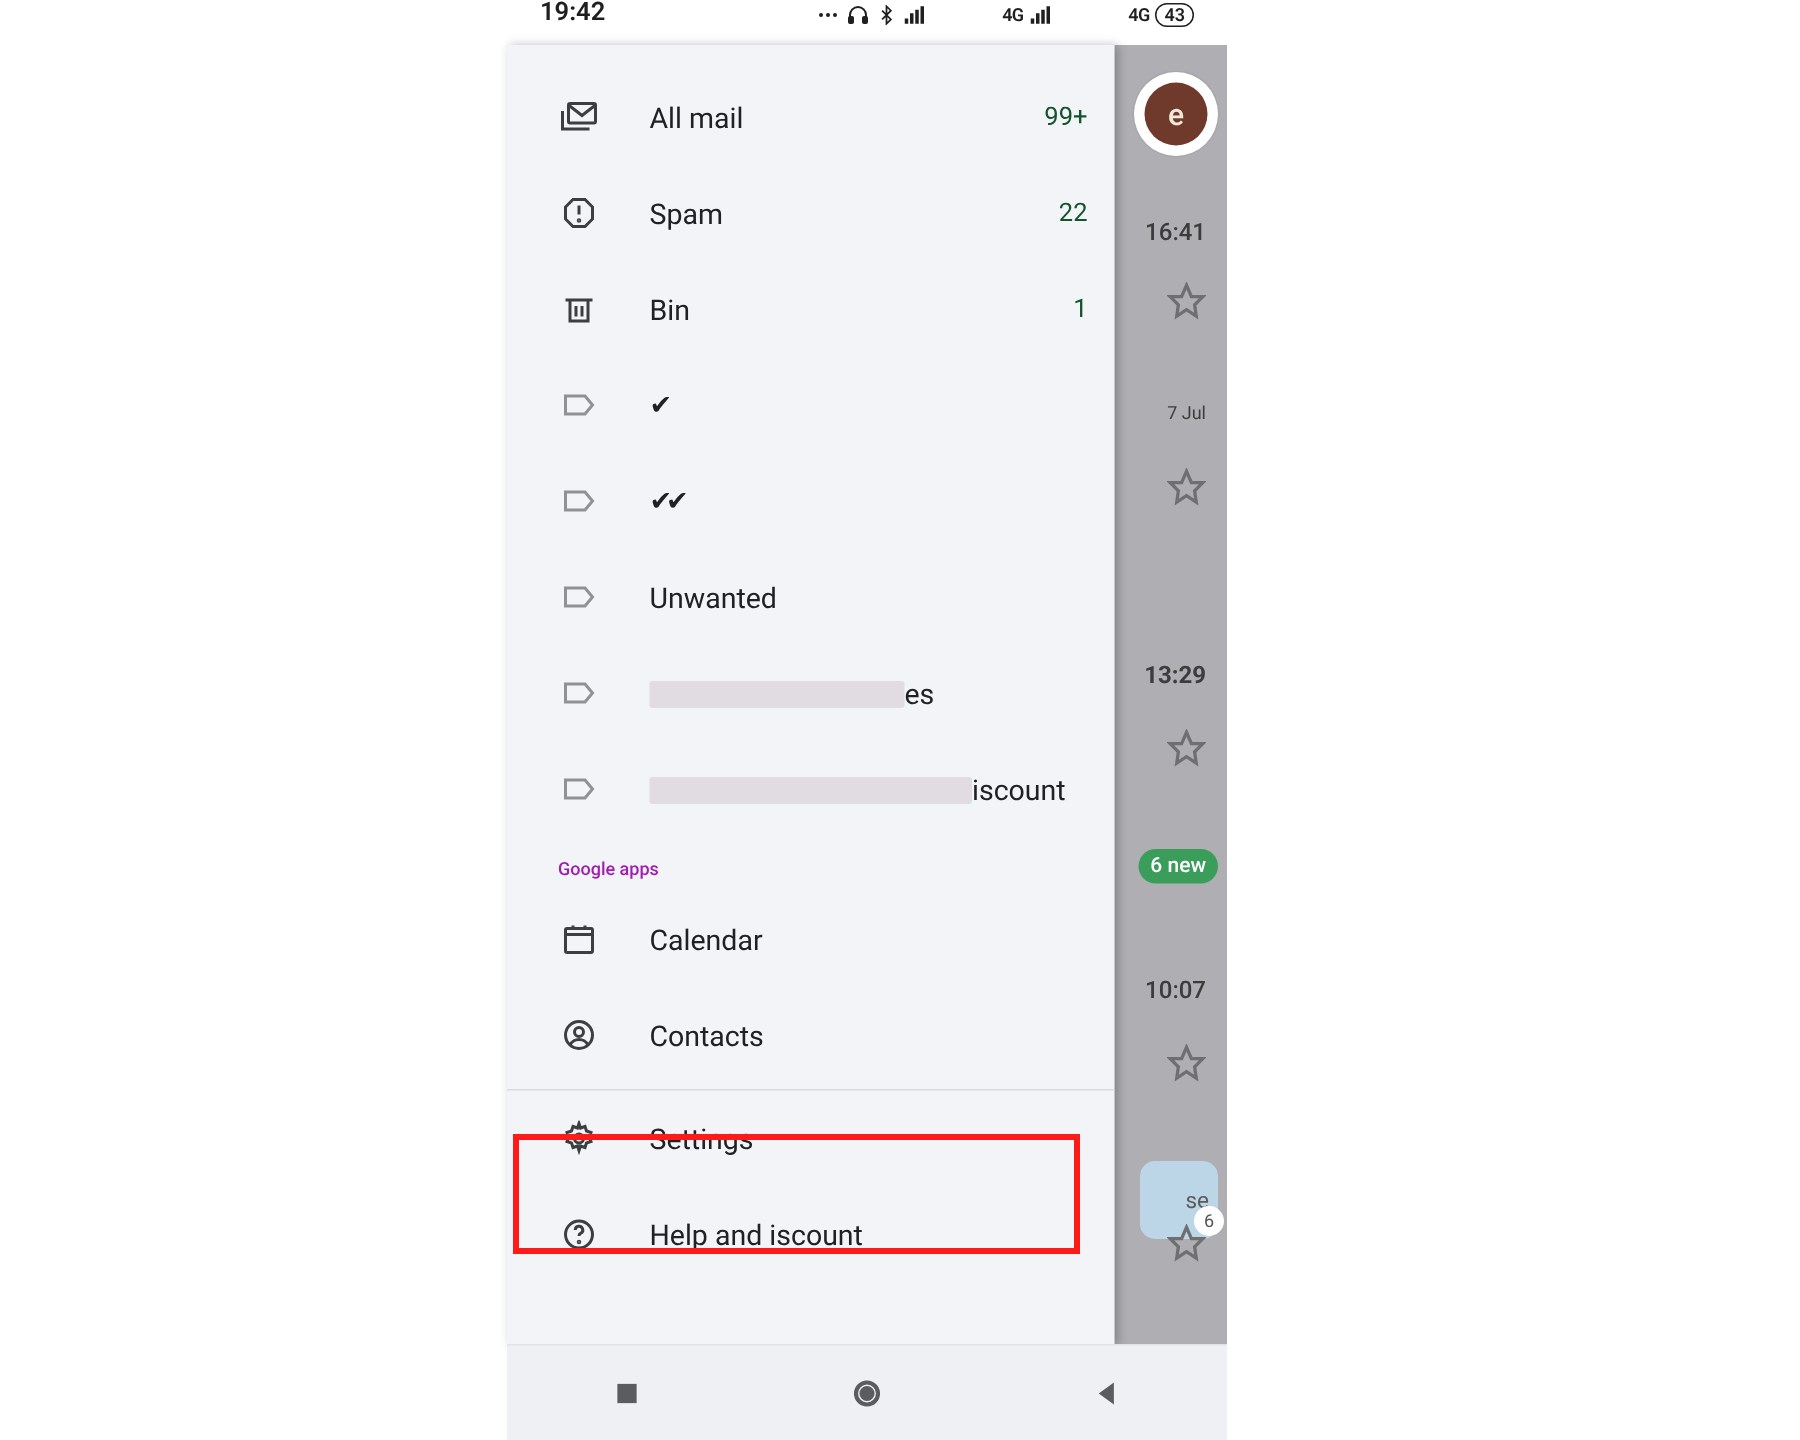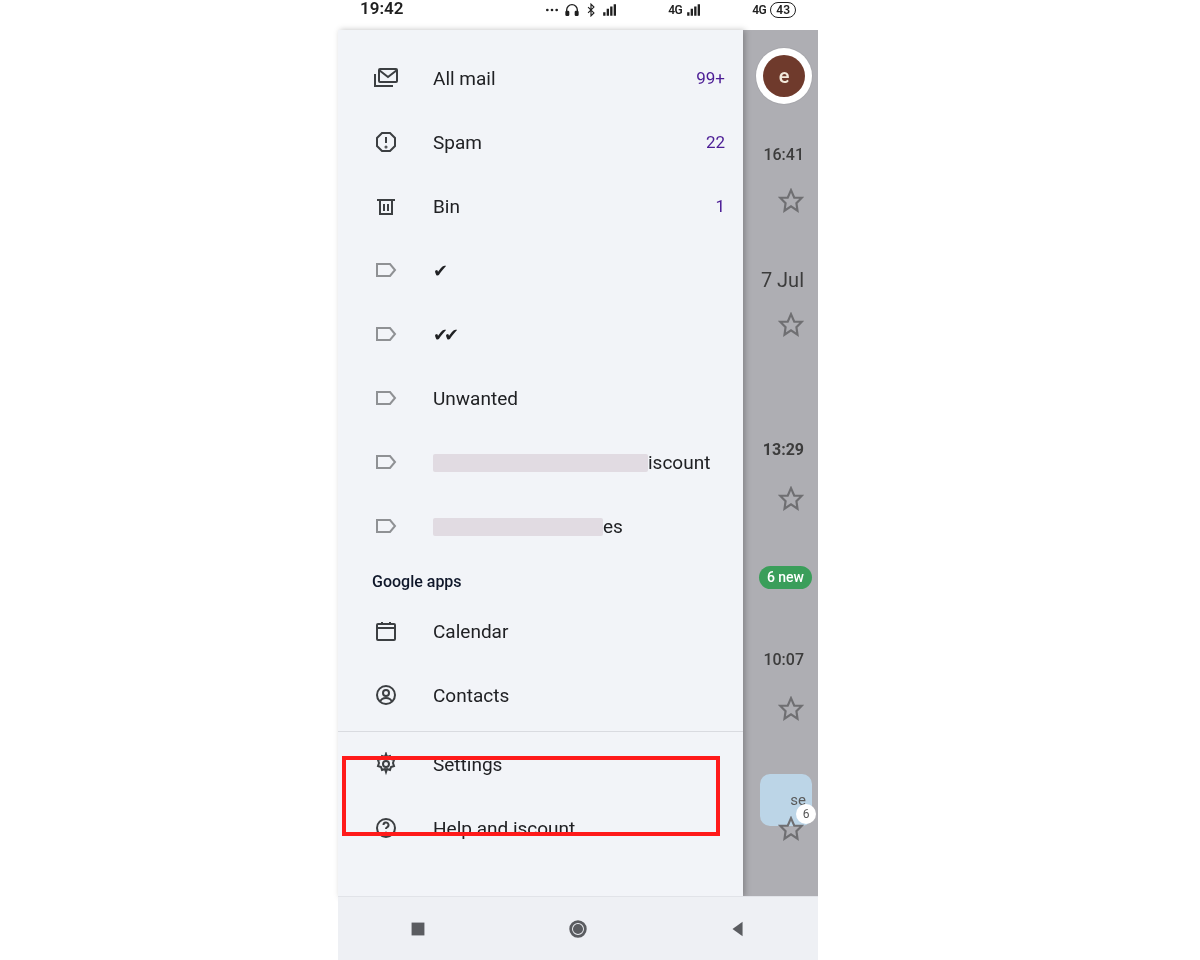--- a/index.html
+++ b/index.html
@@ -94,21 +94,21 @@
     position:absolute;
     right:14px;
     color:#3c3c3c;
     text-align:right;
   }
   .peek-time { font-size:16px; font-weight:500; }
   .peek-star {
     color:#6f6f72;
   }
   .peek-star svg { width:26px; height:26px; display:block; }
-  .peek-date { font-size:20px; }
+  .peek-date { font-size:12px; }
   .peek-badge {
     position:absolute;
     right:6px;
     background:#3a9e5a;
     color:#fff;
     border-radius:14px;
     padding:3px 8px 4px;
     font-size:14px;
     font-weight:500;
   }
@@ -169,27 +169,27 @@
     color:#3c3f42;
   }
   .menu-item .icon svg { width:24px; height:24px; }
   .menu-item .label {
     margin-left:33px;
     flex:1;
     font-weight:400;
   }
   .menu-item .count {
     font-size:17px;
-    color:#4c1d95;
+    color:#14532d;
     font-weight:400;
   }
   .section-title {
     padding: 14px 0 8px 34px;
-    font-size:16px;
-    color:#0f172a;
+    font-size:12px;
+    color:#a21caf;
     font-weight:500;
   }
   .divider {
     height:1px;
     background:#d9dbe0;
     margin-top:4px;
   }
   .highlight {
     position:absolute;
     border:4px solid #ff1a1a;
@@ -379,32 +379,32 @@
         <span class="label">Unwanted</span>
       </div>
 
       <div class="menu-item">
         <span class="icon">
           <svg viewBox="0 0 24 24" fill="none" stroke="#8f9194" stroke-width="2">
               <path d="M3 6h13l5 6-5 6H3z"></path>
             </svg>
         </span>
         <span class="label">
-          <span class="blur" style="width:215px;"></span><span>iscount</span>
+          <span class="blur" style="width:170px;"></span><span>es</span>
         </span>
       </div>
 
       <div class="menu-item">
         <span class="icon">
           <svg viewBox="0 0 24 24" fill="none" stroke="#8f9194" stroke-width="2">
               <path d="M3 6h13l5 6-5 6H3z"></path>
             </svg>
         </span>
         <span class="label">
-          <span class="blur" style="width:170px;"></span><span>es</span>
+          <span class="blur" style="width:215px;"></span><span>iscount</span>
         </span>
       </div>
 
       <div class="section-title">Google apps</div>
 
       <div class="menu-item">
         <span class="icon">
           <svg viewBox="0 0 24 24" fill="none" stroke="currentColor" stroke-width="2">
               <rect x="3" y="5" width="18" height="16" rx="1"></rect>
               <line x1="3" y1="9" x2="21" y2="9"></line>

